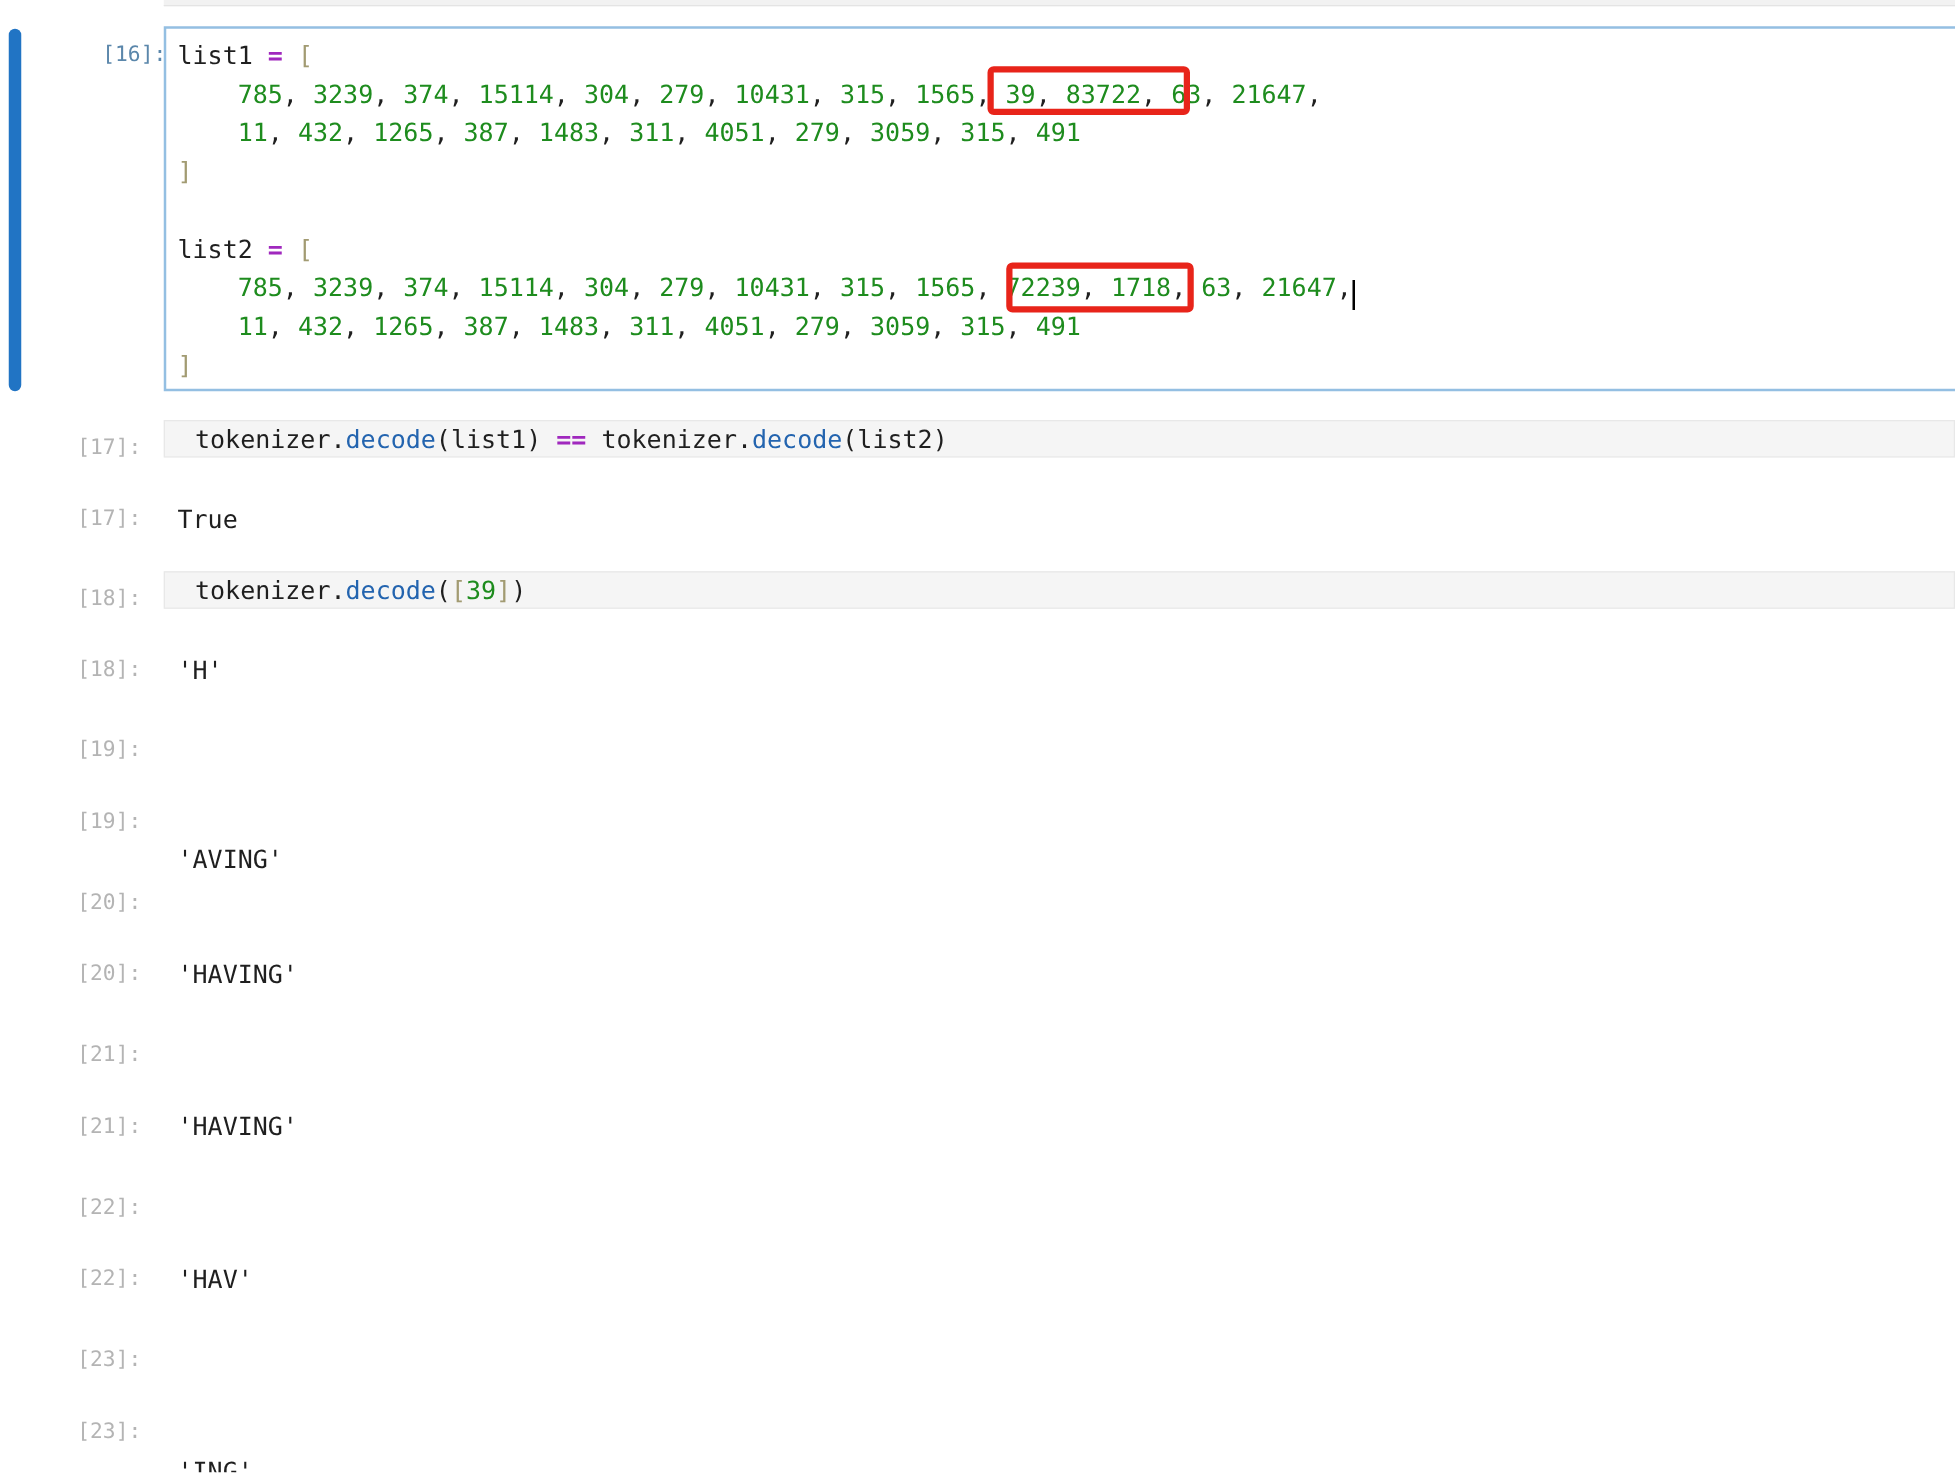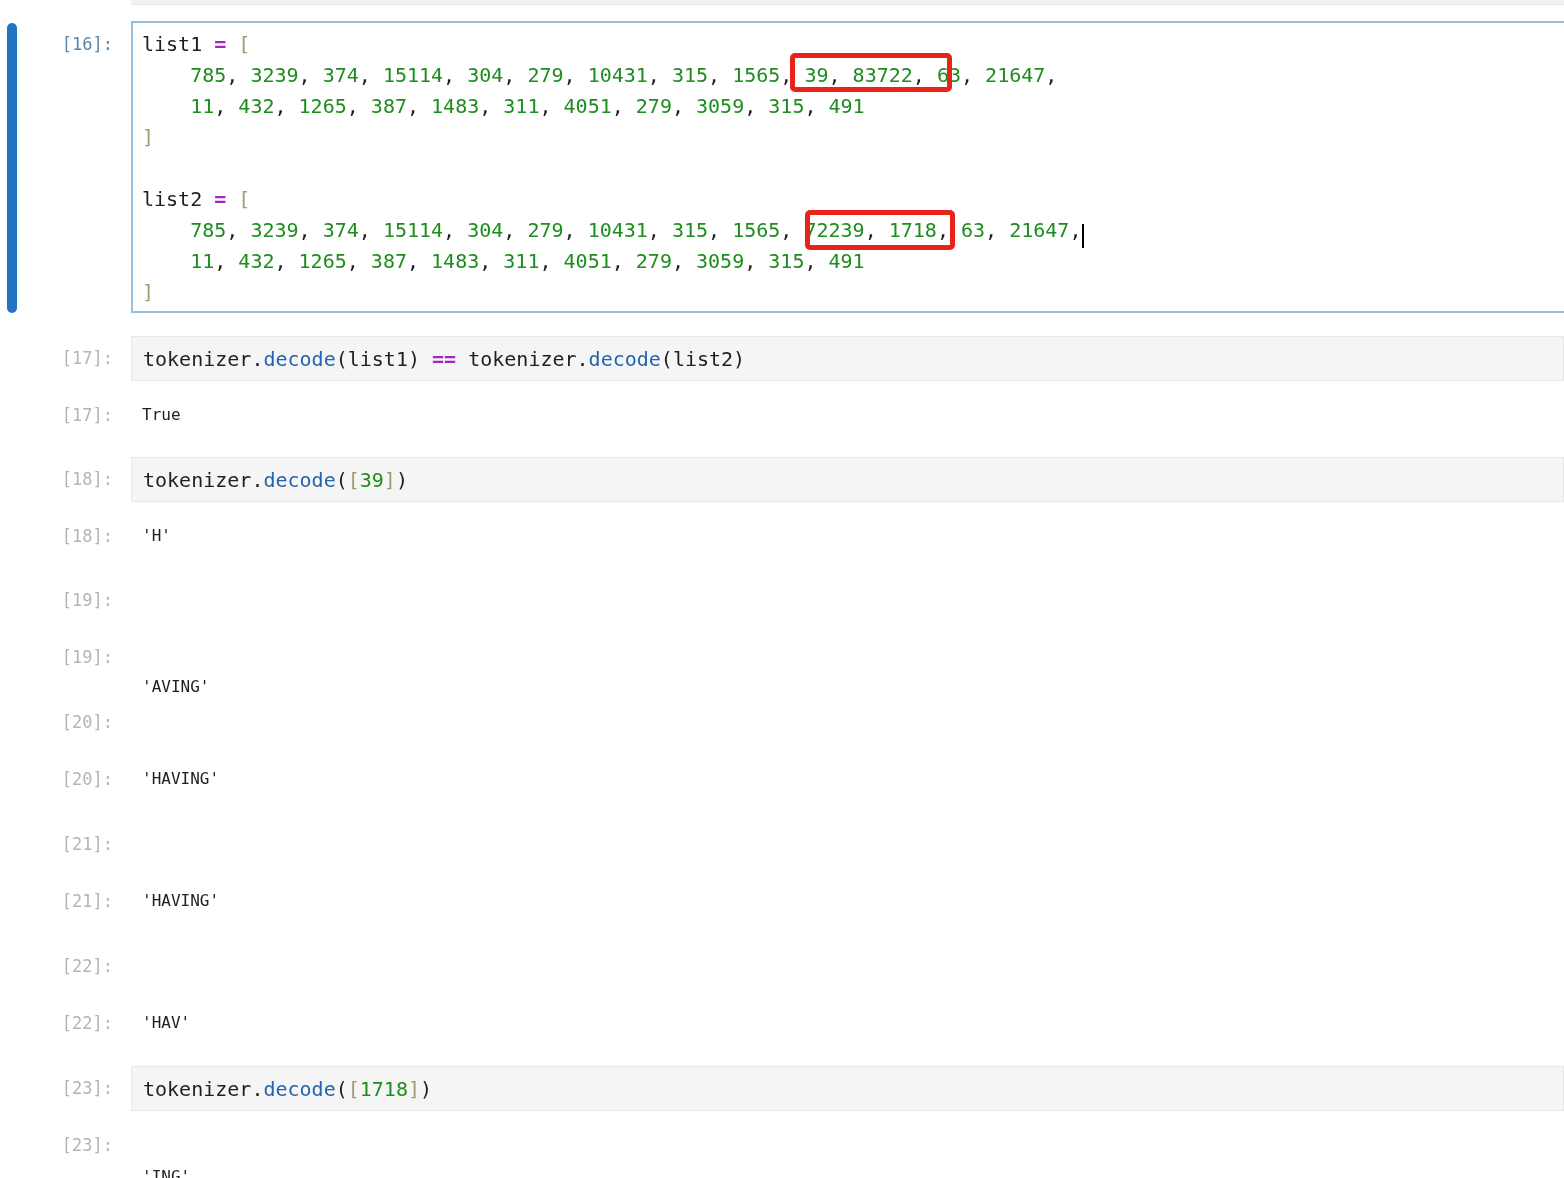--- a/index.html
+++ b/index.html
@@ -13,41 +13,41 @@
   }
   .select-bar{
     position:absolute;left:7px;top:23px;width:10px;height:290px;
     border-radius:5px;background:var(--selection-bar,#2174c4);
   }
   .prompt{
     position:absolute;left:0;width:113px;text-align:right;
     font-size:17px;line-height:22px;height:22px;
     color:var(--prompt-gray,#b4b4b4);white-space:pre;
   }
-  .prompt.active{color:var(--active-prompt-blue,#5b87ab);}
+  .prompt.active{color:var(--active-prompt-blue,#5b87ab);margin-left:20px;}
   .editor-active{
     position:absolute;left:131px;right:-6px;top:21px;height:292px;
     background:#ffffff;border:2px solid var(--active-cell-border,#94bfe2);
     box-sizing:border-box;
   }
   .editor-active pre{margin:0;padding:6px 0 0 9px;}
   .code{
     font-family:"DejaVu Sans Mono","Liberation Mono",monospace;
     font-size:20px;line-height:31px;color:#1f1f1f;white-space:pre;
   }
   .input-box{
-    position:absolute;left:131px;right:0;height:45px;
+    position:absolute;left:131px;right:0;height:30px;
     background:var(--input-background,#f5f5f5);
     border:1px solid #e8e8e8;box-sizing:border-box;
-    display:flex;align-items:center;padding-left:11px;
+    display:flex;align-items:center;padding-left:24px;
   }
   .input-box .code{margin:0;line-height:24px;}
   .output-text{
     position:absolute;left:142px;height:22px;line-height:22px;
-    font-size:16px;color:#1f1f1f;white-space:pre;
+    font-size:20px;color:#1f1f1f;white-space:pre;
     font-family:"DejaVu Sans Mono","Liberation Mono",monospace;
   }
   .tok-n{color:var(--number-green,#1e8c1e);margin-top:41px;}
   .tok-o{color:var(--operator-purple,#a028be);font-weight:bold;}
   .tok-b{color:var(--bracket-tan,#a29b72);}
   .tok-f{color:var(--function-blue,#2364af);}
   .hl{background:var(--token-highlight,#d6d6d6);}
   .red-box{
     position:absolute;border:5px solid var(--annotation-red,#e8241a);
     border-radius:5px;box-sizing:border-box;background:transparent;
@@ -102,19 +102,16 @@
 
   <div class="prompt" style="top:833px">[21]:</div>
   <div class="prompt" style="top:890px">[21]:</div>
   <div class="output-text" style="top:890px">'HAVING'</div>
 
   <div class="prompt" style="top:955px">[22]:</div>
   <div class="prompt" style="top:1012px">[22]:</div>
   <div class="output-text" style="top:1012px">'HAV'</div>
 
   <div class="prompt" style="top:1077px">[23]:</div>
-  <div class="input-box" style="top:1066px">
-    <pre class="code"><span>tokenizer</span><span>.</span><span class="tok-f">decode</span><span>(</span><span class="tok-b">[</span><span class="tok-n">1718</span><span class="tok-b">]</span><span>)</span></pre>
-  </div>
   <div class="prompt" style="top:1134px">[23]:</div>
   <div class="output-text" style="top:1166px">'ING'</div>
 
 </div>
 
 </body></html>

